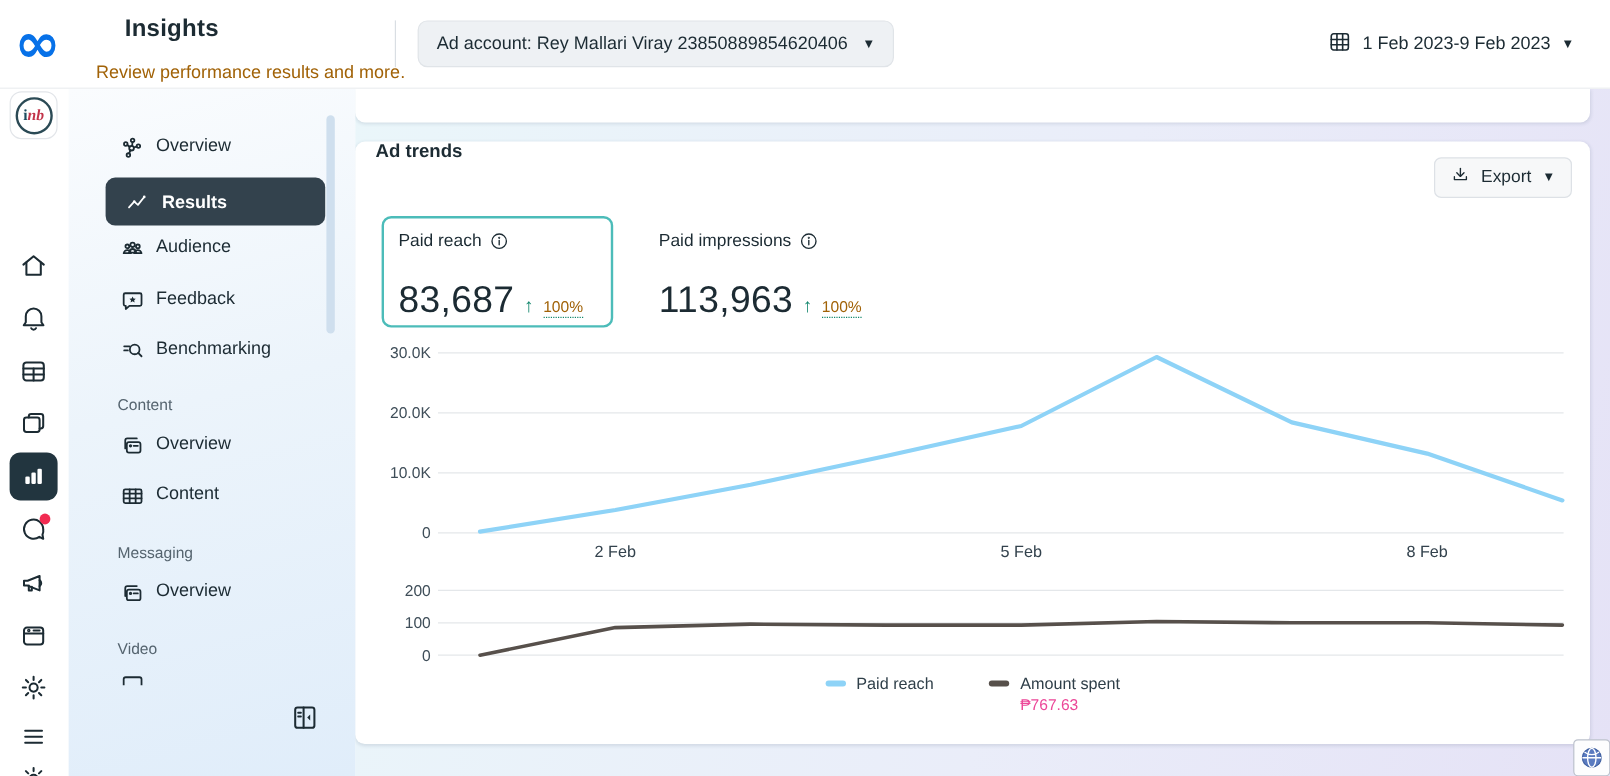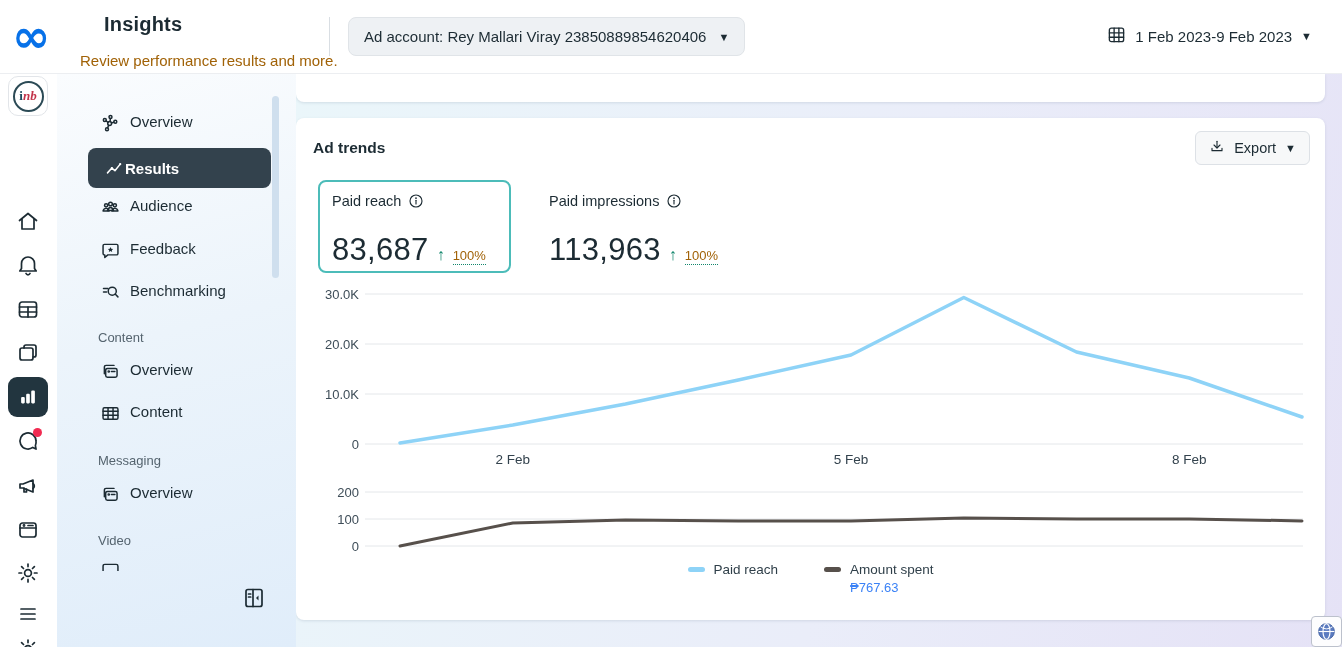--- a/index.html
+++ b/index.html
@@ -31,51 +31,51 @@
   .rail-selected { position:absolute; left:8px; top:303px; width:40px; height:40px; background:#22353f; border-radius:9px;
     display:flex; align-items:center; justify-content:center; cursor:pointer; }
   .red-dot { position:absolute; right:-2px; top:-2px; width:9px; height:9px; background:#f12b51; border-radius:50%; }
   
   .sidebar { position:absolute; left:57px; top:74px; width:239px; height:573px;
     background:linear-gradient(165deg,#fafcfe 0%, #ecf4fb 45%, #e0edfa 100%); z-index:10; }
   .side-scrollbar { position:absolute; left:215px; top:22px; width:7px; height:182px; border-radius:4px; background:#cfdfee; }
   .side-item { position:absolute; left:43px; height:26px; display:flex; gap:9px; font-size:15px; color:#1c2b33; cursor:pointer; }
   .side-item svg { width:21px; height:21px; flex:none; }
   .side-pill { position:absolute; left:31px; top:74px; width:183px; height:40px; background:#33424d; border-radius:8px;
-    display:flex; align-items:center; padding-left:16px; color:#fff; font-size:15px; font-weight:700; cursor:pointer; }
+    display:flex; align-items:center; gap:10px; padding-left:16px; color:#fff; font-size:15px; font-weight:700; cursor:pointer; }
   .side-pill svg { width:21px; height:21px; }
   .side-section { position:absolute; left:41px; font-size:13px; color:#55646f; }
   .side-clip { position:absolute; left:43px; top:486px; width:22px; height:11px; overflow:hidden; color:#1c2b33; }
   .collapse-btn { position:absolute; left:185px; top:512px; width:24px; height:26px; color:#1c2b33; cursor:pointer; }
   
   .content-bg { position:absolute; left:296px; top:74px; width:1046px; height:573px;
     background:linear-gradient(105deg,#eaf6fa 0%, #eaedf9 55%, #e5e2f6 100%); }
   .card-fragment { position:absolute; left:296px; top:74px; width:1029px; height:28px; background:#fff;
     border-radius:0 0 8px 8px; box-shadow:0 1px 3px rgba(40,60,90,.13); }
   .main-card { position:absolute; left:296px; top:118px; width:1029px; height:502px; background:#fff;
     border-radius:8px; box-shadow:0 1px 3px rgba(40,60,90,.13); }
-  .card-title { position:absolute; left:17px; top:21px; font-size:15.5px; font-weight:700; }
+  .card-title { position:absolute; left:17px; top:0; font-size:15.5px; font-weight:700; }
   .export-btn { position:absolute; right:15px; top:13px; height:34px; display:flex; align-items:center; gap:9px; padding:0 13px;
     background:#f7f8f9; border:1px solid #dde1e6; border-radius:6px; font-size:14.5px; cursor:pointer; }
   .metric { position:absolute; top:62px; width:193px; height:93px; border-radius:8px; padding:11px 12px; cursor:pointer; }
   .metric.selected { left:22px; border:2px solid #4cbcb9; background:#fff; }
   .metric.plain { left:239px; border:2px solid transparent; }
   .metric-label { display:flex; align-items:center; gap:7px; font-size:14.5px; }
   .metric-value-row { display:flex; align-items:baseline; gap:8px; margin-top:23px; }
   .metric-value { font-size:31px; letter-spacing:.3px; color:#1c2b33; }
   .metric-arrow { font-size:16px; font-weight:700; color:#11866c; }
   .metric-change { font-size:13px; color:#a16207; border-bottom:1px dotted #11866c; padding-bottom:1px; }
   .info-icon svg { width:16px; height:16px; display:block; }
   .chart-svg { position:absolute; left:17px; }
   #chart-top { top:167px; }
   #chart-bottom { top:368px; }
   .legend { position:absolute; left:0; top:444px; width:100%; display:flex; justify-content:center; gap:46px; }
   .legend-item { display:flex; gap:9px; font-size:13.5px; color:#2f3f49; }
   .legend-swatch { width:17px; height:5px; border-radius:3px; margin-top:5px; flex:none; }
-  .legend-sub { margin-top:3px; font-size:13px; color:#3b82f6; }
+  .legend-sub { margin-top:3px; font-size:13px; color:#ec4899; }
   .globe-btn { position:absolute; left:1311px; top:616px; width:31px; height:31px; background:#fdfdfe; border:1px solid #bcc1cc;
     border-radius:4px; display:flex; align-items:center; justify-content:center; cursor:pointer; }
   svg.icon { fill:none; stroke:currentColor; stroke-width:1.7; stroke-linecap:round; stroke-linejoin:round; }
 </style>
 </head>
 <body>
 
 <div id="app">
 
   <div class="header">

